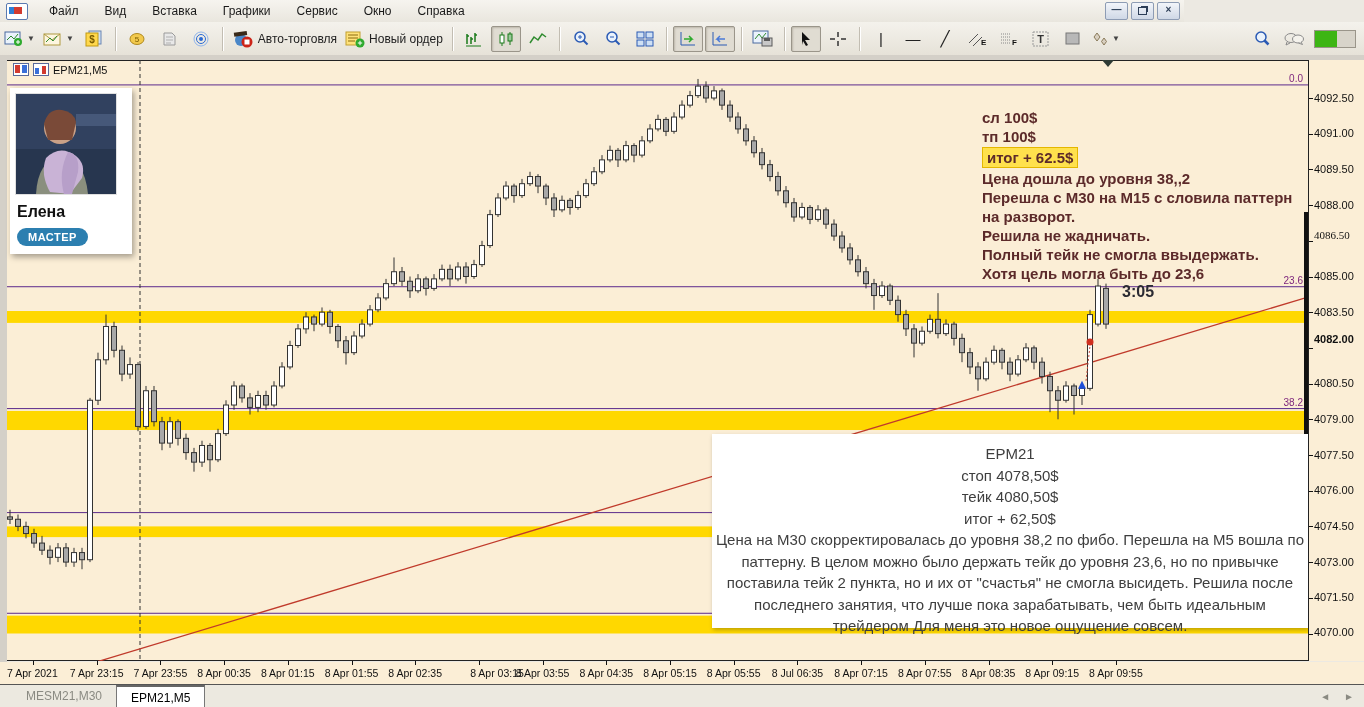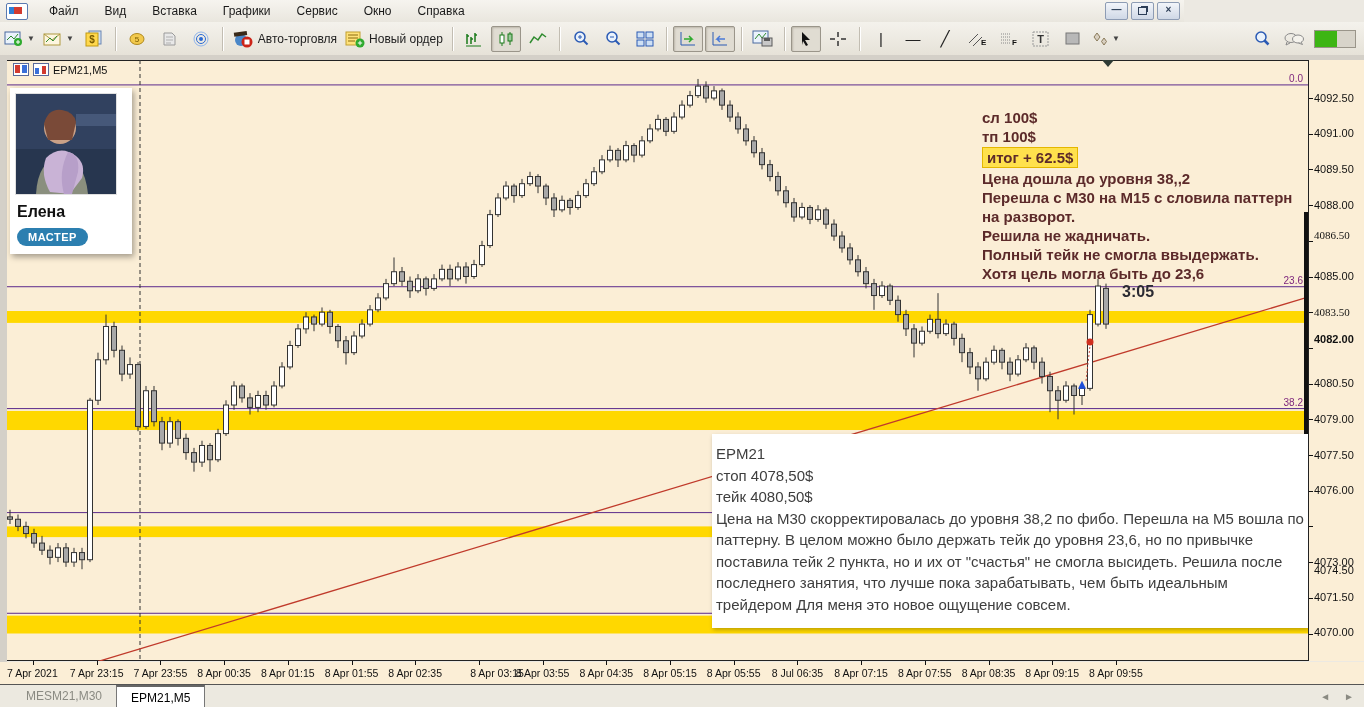--- a/index.html
+++ b/index.html
@@ -63,21 +63,21 @@
     letter-spacing:.5px;padding:3px 11px;border-radius:10px;margin-left:2px;}
   
   .ann{position:absolute;left:982px;top:108px;font-size:15px;font-weight:600;
     color:#5c2a2a;line-height:19px;white-space:nowrap;}
   .ann .hl{display:inline-block;background:#ffe14d;border:1px solid #e4b700;
     padding:0 4px;margin:1px 0;}
   .timetag{position:absolute;left:1122px;top:283px;font-size:16px;font-weight:600;color:#2b2b33;}
   
   .infobox{position:absolute;left:712px;top:434px;width:596px;height:194px;background:#fff;
     box-shadow:1px 2px 4px rgba(0,0,0,.25);box-sizing:border-box;padding:9px 4px;
-    font-size:15px;color:#3e3e3e;line-height:21.5px;}
+    font-size:15px;color:#3e3e3e;line-height:21.5px;text-align:center;}
   
   .tabbar{position:absolute;left:0;top:684px;width:1364px;height:23px;background:#ece9e0;
     border-top:1px solid #555;font-size:12px;color:#8a8a82;display:flex;align-items:flex-start;}
   .tab{padding:3px 14px;margin-top:1px;}
   .tab.active{background:#fff;border:1px solid #777;border-top:2px solid #666;border-bottom:none;
     color:#000;margin-top:0;padding-top:4px;height:18px;}
   .tabscroll{position:absolute;right:10px;top:6px;display:flex;gap:14px;color:#8a8a82;font-size:10px;}
 </style>
 </head>
 <body>
@@ -629,49 +629,50 @@
     <div>Решила не жадничать.</div>
     <div>Полный тейк не смогла ввыдержать.</div>
     <div>Хотя цель могла быть до 23,6</div>
   </div>
 <div class="timetag" style="left: 1122px; top: 283px; position: absolute;">3:05</div>
 
 <div class="infobox" id="info-box">
     <div>EPM21</div>
     <div>стоп 4078,50$</div>
     <div>тейк 4080,50$</div>
+    <div>итог + 62,50$</div>
     <div>Цена на М30 скорректировалась до уровня 38,2 по фибо. Перешла на М5 вошла по паттерну. В целом можно было держать тейк до уровня 23,6, но по привычке поставила тейк 2 пункта, но и их от "счастья" не смогла высидеть. Решила после последнего занятия, что лучше пока  зарабатывать, чем быть идеальным трейдером Для меня это новое ощущение совсем.</div>
   </div>
 
 <div class="axis-right" id="price-axis">
     <span class="plabel" style="top: 31.5px;">4092.50</span>
     <span class="ptick" style="top: 38px;"></span>
     <span class="plabel" style="top: 67.2px;">4091.00</span>
     <span class="ptick" style="top: 73.7px;"></span>
     <span class="plabel" style="top: 102.9px;">4089.50</span>
     <span class="ptick" style="top: 109.4px;"></span>
     <span class="plabel" style="top: 138.6px;">4088.00</span>
     <span class="ptick" style="top: 145.1px;"></span>
     <span class="plabel" style="top: 169px; font-family: Liberation Serif, serif;">4086.50</span>
     <span class="ptick" style="top: 180.8px;"></span>
     <span class="plabel" style="top: 210px;">4085.00</span>
     <span class="ptick" style="top: 216.5px;"></span>
-    <span class="plabel" style="top: 245.7px; font-family: Liberation Serif, serif;">4083.50</span>
+    <span class="plabel" style="top: 245.7px;">4083.50</span>
     <span class="ptick" style="top: 252.2px;"></span>
     <span class="plabel" style="top: 273px; font-weight: bold;">4082.00</span>
     <span class="ptick" style="top: 287.9px;"></span>
     <span class="plabel" style="top: 317.1px;">4080.50</span>
     <span class="ptick" style="top: 323.6px;"></span>
     <span class="plabel" style="top: 352.8px;">4079.00</span>
     <span class="ptick" style="top: 359.3px;"></span>
     <span class="plabel" style="top: 388.5px;">4077.50</span>
     <span class="ptick" style="top: 395px;"></span>
     <span class="plabel" style="top: 424.2px;">4076.00</span>
     <span class="ptick" style="top: 430.7px;"></span>
-    <span class="plabel" style="top: 459.9px; margin-top: 44px;">4074.50</span>
+    <span class="plabel" style="top: 459.9px;">4074.50</span>
     <span class="ptick" style="top: 466.4px;"></span>
     <span class="plabel" style="top: 495.6px;">4073.00</span>
     <span class="ptick" style="top: 502.1px;"></span>
     <span class="plabel" style="top: 531.3px;">4071.50</span>
     <span class="ptick" style="top: 537.8px;"></span>
     <span class="plabel" style="top: 566px;">4070.00</span>
     <span class="ptick" style="top: 573.5px;"></span>
   </div>
 
 <div class="time-strip" id="time-axis">

